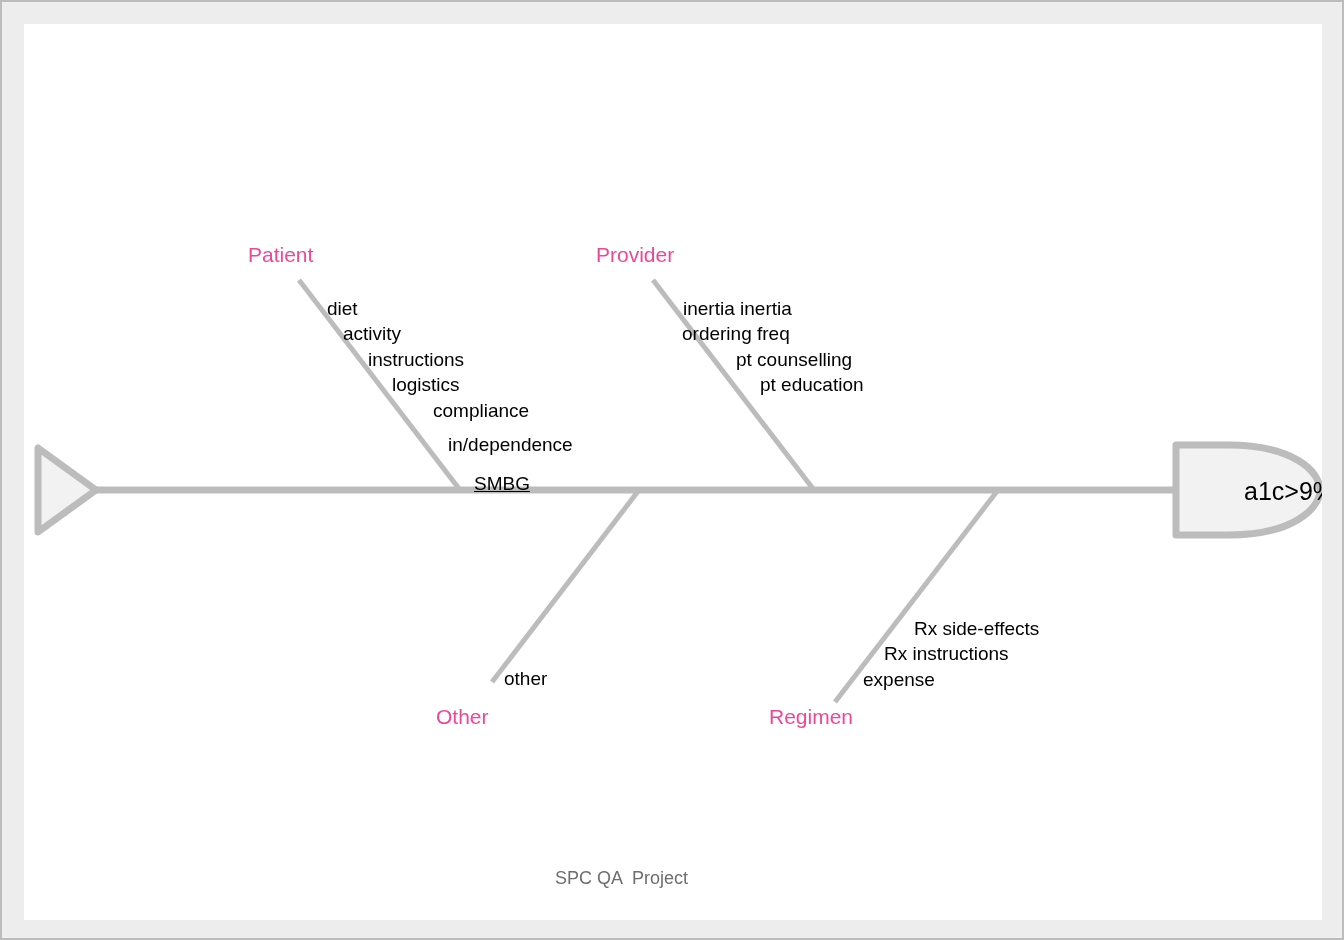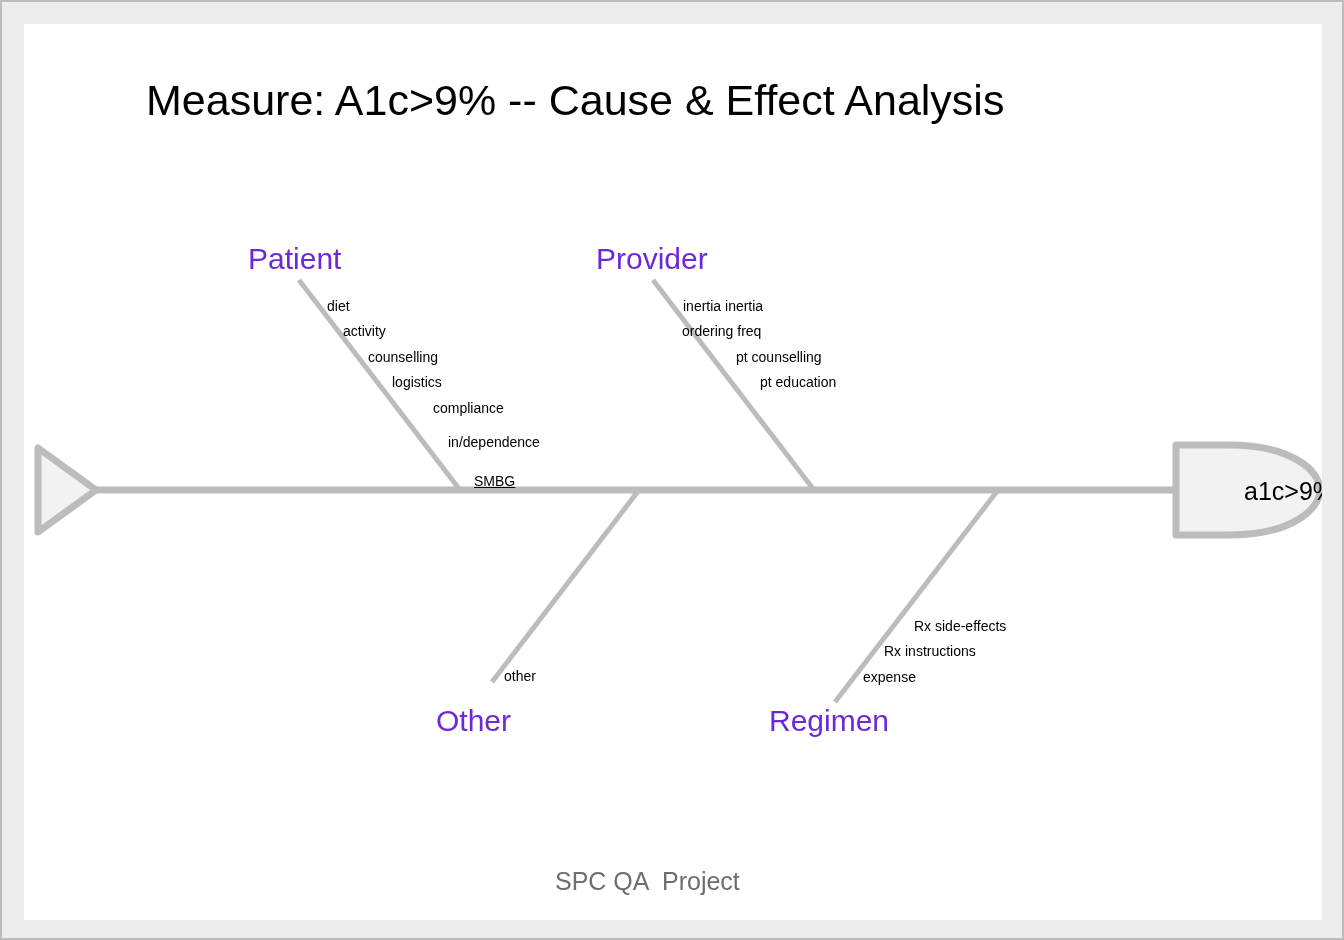--- a/index.html
+++ b/index.html
@@ -41,64 +41,63 @@
     white-space: pre;
     color: #000000;
     line-height: 1;
   }
   .title {
     font-size: 43px;
     color: #000000;
     letter-spacing: 0px;
   }
   .category {
-    font-size: 30px;
-    color: #6d28d9;
+    font-size: 21px;
+    color: #ec4899;
   }
   .cause {
-    font-size: 14px;
+    font-size: 19px;
     color: #000000;
   }
   .effect-label {
     font-size: 25px;
     color: #000000;
   }
   .footer {
-    font-size: 25px;
+    font-size: 18px;
     color: #6e6e6e;
   }
 </style>
 </head>
 <body>
 
 <div id="frame">
   <div id="canvas">
 
-    <div class="txt title" style="left:122px; top:55px;">Measure: A1c&gt;9% -- Cause &amp; Effect Analysis</div>
 
     <svg id="diagram-svg" viewBox="0 0 1298 896" preserveAspectRatio="none" aria-hidden="true">
 
       <polygon id="tail-shape" points="14,424 14,508 72,466" fill="#f2f2f2" stroke="#bcbcbc" stroke-width="7" stroke-linejoin="round"></polygon>
 
       <line id="spine-line" x1="68" y1="466" x2="1152" y2="466" stroke="#bcbcbc" stroke-width="7"></line>
 
       <path id="head-shape" d="M 1152,421 L 1205,421 C 1268,421 1296,447 1296,466 C 1296,485 1268,511 1205,511 L 1152,511 Z" fill="#f2f2f2" stroke="#bcbcbc" stroke-width="7" stroke-linejoin="round"></path>
 
       <line class="branch-line" x1="275" y1="256" x2="436" y2="466" stroke="#bcbcbc" stroke-width="5"></line>
       <line class="branch-line" x1="629" y1="256" x2="790" y2="466" stroke="#bcbcbc" stroke-width="5"></line>
       <line class="branch-line" x1="615" y1="466" x2="468" y2="658" stroke="#bcbcbc" stroke-width="5"></line>
       <line class="branch-line" x1="974" y1="466" x2="811" y2="678" stroke="#bcbcbc" stroke-width="5"></line>
     </svg>
 
     <div class="txt effect-label" style="left:1220px; top:455px;">a1c&gt;9%</div>
 
     <div class="txt category" style="left:224px; top:220px;">Patient</div>
     <div class="txt cause" style="left:303px; top:275px;">diet</div>
     <div class="txt cause" style="left:319px; top:300px;">activity</div>
-    <div class="txt cause" style="left:344px; top:326px;">counselling</div>
+    <div class="txt cause" style="left:344px; top:326px;">instructions</div>
     <div class="txt cause" style="left:368px; top:351px;">logistics</div>
     <div class="txt cause" style="left:401px; top:377px;margin-left:8px;">compliance</div>
     <div class="txt cause" style="left:424px; top:403px;margin-top:8px;">in/dependence</div>
     <div class="txt cause" style="left:450px; top:450px;text-decoration:underline;">SMBG</div>
 
     <div class="txt category" style="left:572px; top:220px;">Provider</div>
     <div class="txt cause" style="left:659px; top:275px;">inertia inertia</div>
     <div class="txt cause" style="left:658px; top:300px;text-align:center;">ordering freq</div>
     <div class="txt cause" style="left:712px; top:326px;">pt counselling</div>
     <div class="txt cause" style="left:736px; top:351px;">pt education</div>

